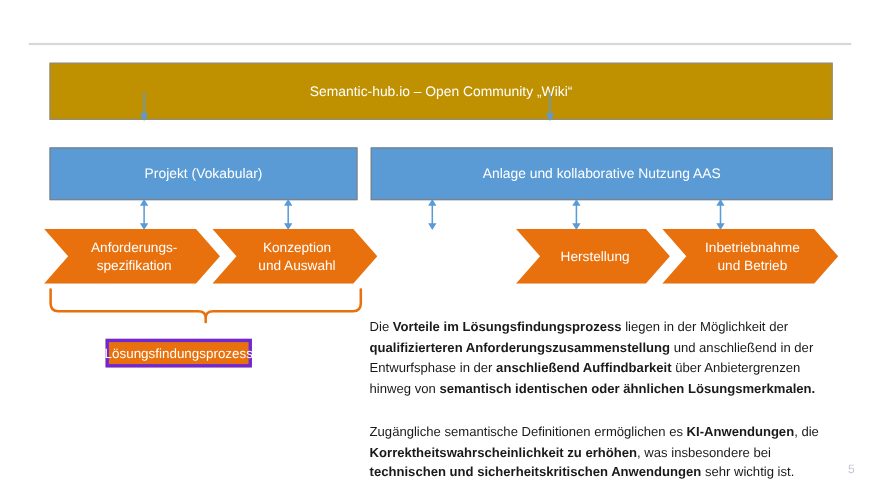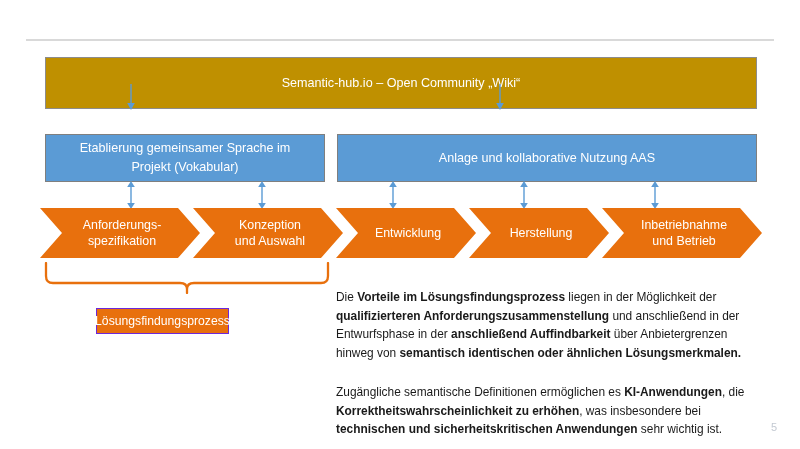--- a/index.html
+++ b/index.html
@@ -132,21 +132,21 @@
   .bracket svg { display: block; }
 
   
   .lfp-label {
     position: absolute;
     left: 96px;
     top: 308px;
     width: 133px;
     height: 26px;
     background: #E8700D;
-    border: 1px solid #6d28d9;
+    border: 3px solid #6d28d9;
     box-sizing: border-box;
     color: #ffffff;
     font-size: 12.2px;
     display: flex;
     align-items: center;
     justify-content: center;
   }
 
   
   .body-text {
@@ -190,21 +190,20 @@
   </div>
 
   <div class="arrow-v" style="left:493px; top:84px;">
     <svg width="14" height="26" viewBox="0 0 14 26">
       <line x1="7" y1="0" x2="7" y2="20" stroke="#5B9BD5" stroke-width="1.4"></line>
       <polygon points="7,26 3.2,19 10.8,19" fill="#5B9BD5"></polygon>
     </svg>
   </div>
 
   <div class="blue-box blue-left">
-    <span>Etablierung gemeinsamer Sprache im</span>
     <span>Projekt (Vokabular)</span>
   </div>
   <div class="blue-box blue-right">
     <span>Anlage und kollaborative Nutzung AAS</span>
   </div>
 
   <div class="arrow-v" style="left:124px; top:181px;">
     <svg width="14" height="28" viewBox="0 0 14 28">
       <line x1="7" y1="4" x2="7" y2="24" stroke="#5B9BD5" stroke-width="1.4"></line>
       <polygon points="7,0 3.2,6 10.8,6" fill="#5B9BD5"></polygon>
@@ -241,23 +240,20 @@
   </div>
 
   <div class="chev chev-first" style="left:40px; width:160px;">
     <span>Anforderungs-</span>
     <span>spezifikation</span>
   </div>
   <div class="chev chev-mid" style="left:193px; width:150px;">
     <span>Konzeption</span>
     <span>und Auswahl</span>
   </div>
-  <div class="chev chev-mid" style="left:336px; width:140px;">
-    <span>Entwicklung</span>
-  </div>
   <div class="chev chev-mid" style="left:469px; width:140px;">
     <span>Herstellung</span>
   </div>
   <div class="chev chev-last" style="left:602px; width:160px;">
     <span>Inbetriebnahme</span>
     <span>und Betrieb</span>
   </div>
 
   <div class="bracket">
     <svg width="288" height="32" viewBox="0 0 288 32">

